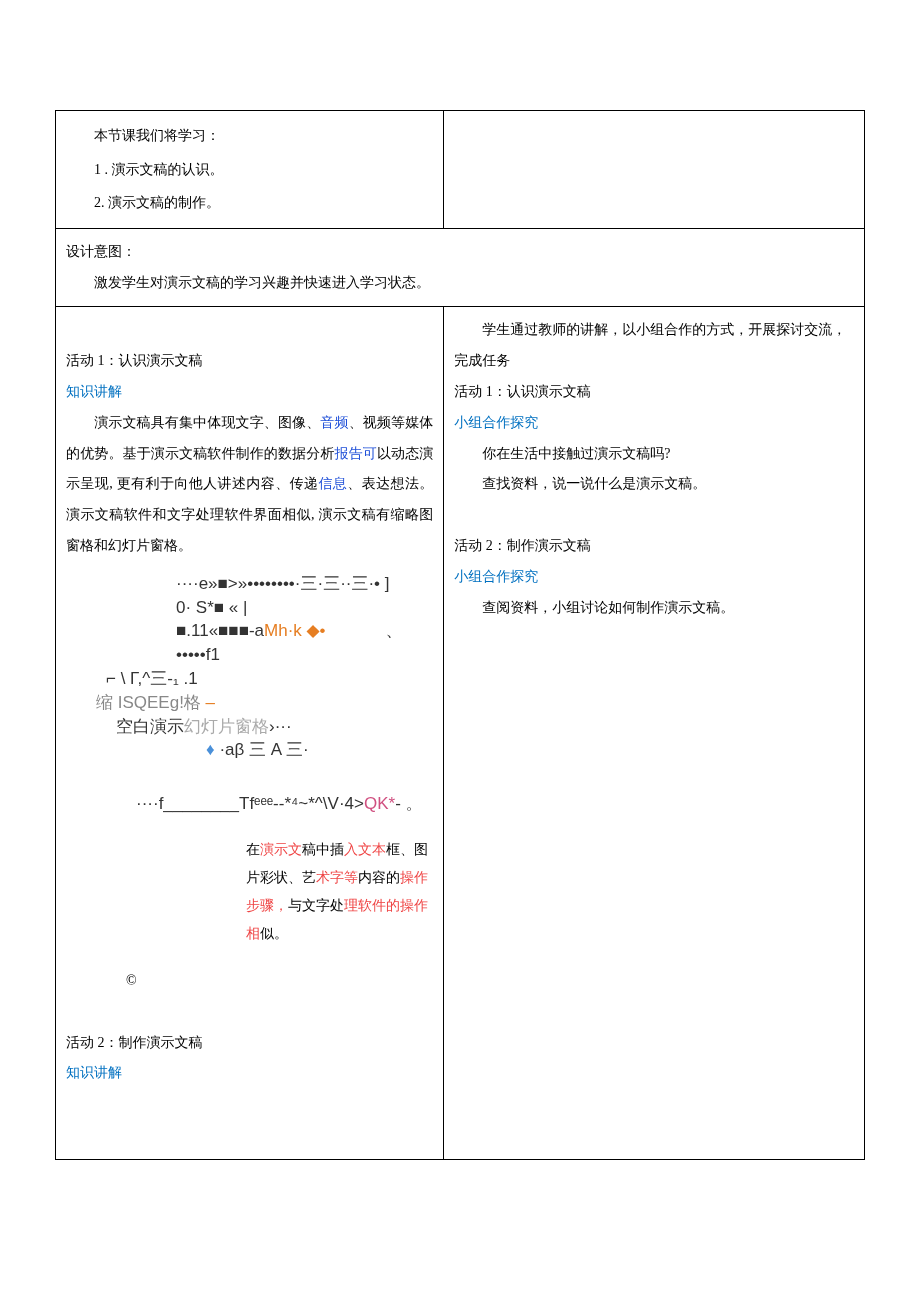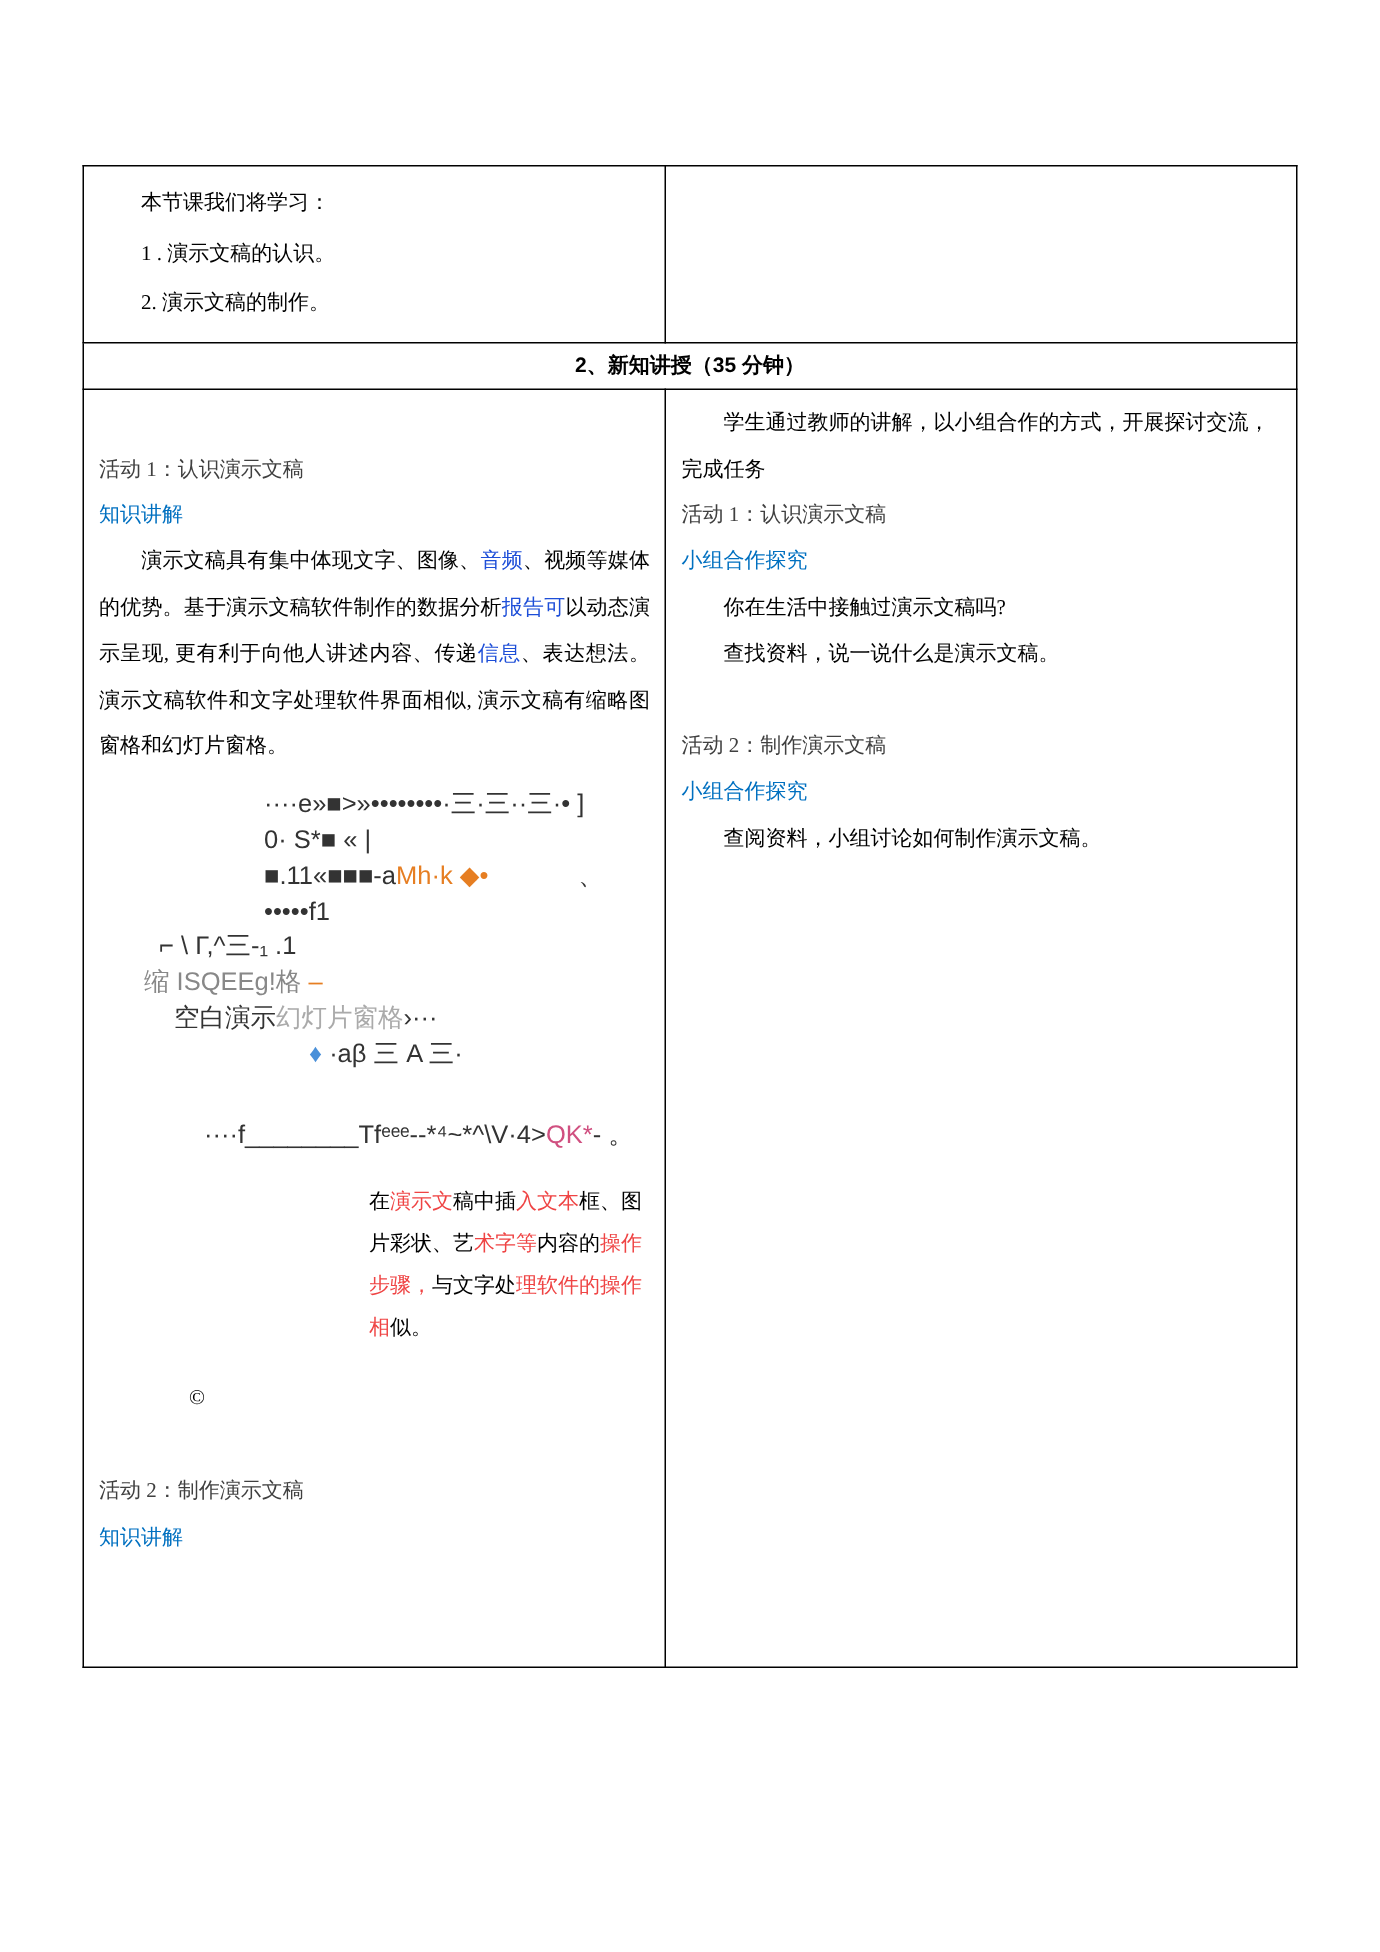--- a/index.html
+++ b/index.html
@@ -49,21 +49,21 @@
   .col-header.right {
     font-family: "SimSun", "宋体", serif;
     font-weight: normal;
   }
   .content-cell {
     line-height: 2.2;
   }
   .indent {
     text-indent: 2em;
   }
-  .red { color: #404040; }
+  .red { color: #000000; }
   .blue { color: #0070c0; }
   .gray { color: #1d4ed8; }
   .activity-title {
     font-family: "SimSun", serif;
   }
   .diagram {
     margin: 10px 0 20px 0;
     font-family: "Microsoft YaHei", sans-serif;
     font-size: 17px;
     line-height: 1.4;
@@ -102,21 +102,24 @@
   <tbody>
         <tr>
     <td class="top-left">
       <div class="indent">本节课我们将学习：</div>
       <div class="indent">1 . 演示文稿的认识。</div>
       <div class="indent">2. 演示文稿的制作。</div>
     </td>
     <td></td>
   </tr>
   <tr>
-    <td colspan="2" class="section-header">2、新知讲授（35 分钟）</td>
+    <td colspan="2" class="intent-cell">
+      <div>设计意图：</div>
+      <div class="indent">激发学生对演示文稿的学习兴趣并快速进入学习状态。</div>
+    </td>
   </tr>
   <tr>
     <td class="content-cell">
       <div>&nbsp;</div>
       <div class="red activity-title">活动 1：认识演示文稿</div>
       <div class="blue">知识讲解</div>
       <div style="text-align:justify;">
         <span style="display:inline-block;width:2em;"></span><span>演示文稿具有集中体现文字、图像、</span><span class="gray">音频</span><span>、视频等媒体的优势。基于演示文稿软件制作的数据分析</span><span class="gray">报告可</span><span>以动态演示呈现, 更有利于向他人讲述内容、传递</span><span class="gray">信息</span><span>、表达想法。演示文稿软件和文字处理软件界面相似, 演示文稿有缩略图窗格和幻灯片窗格。</span>
       </div>
 

